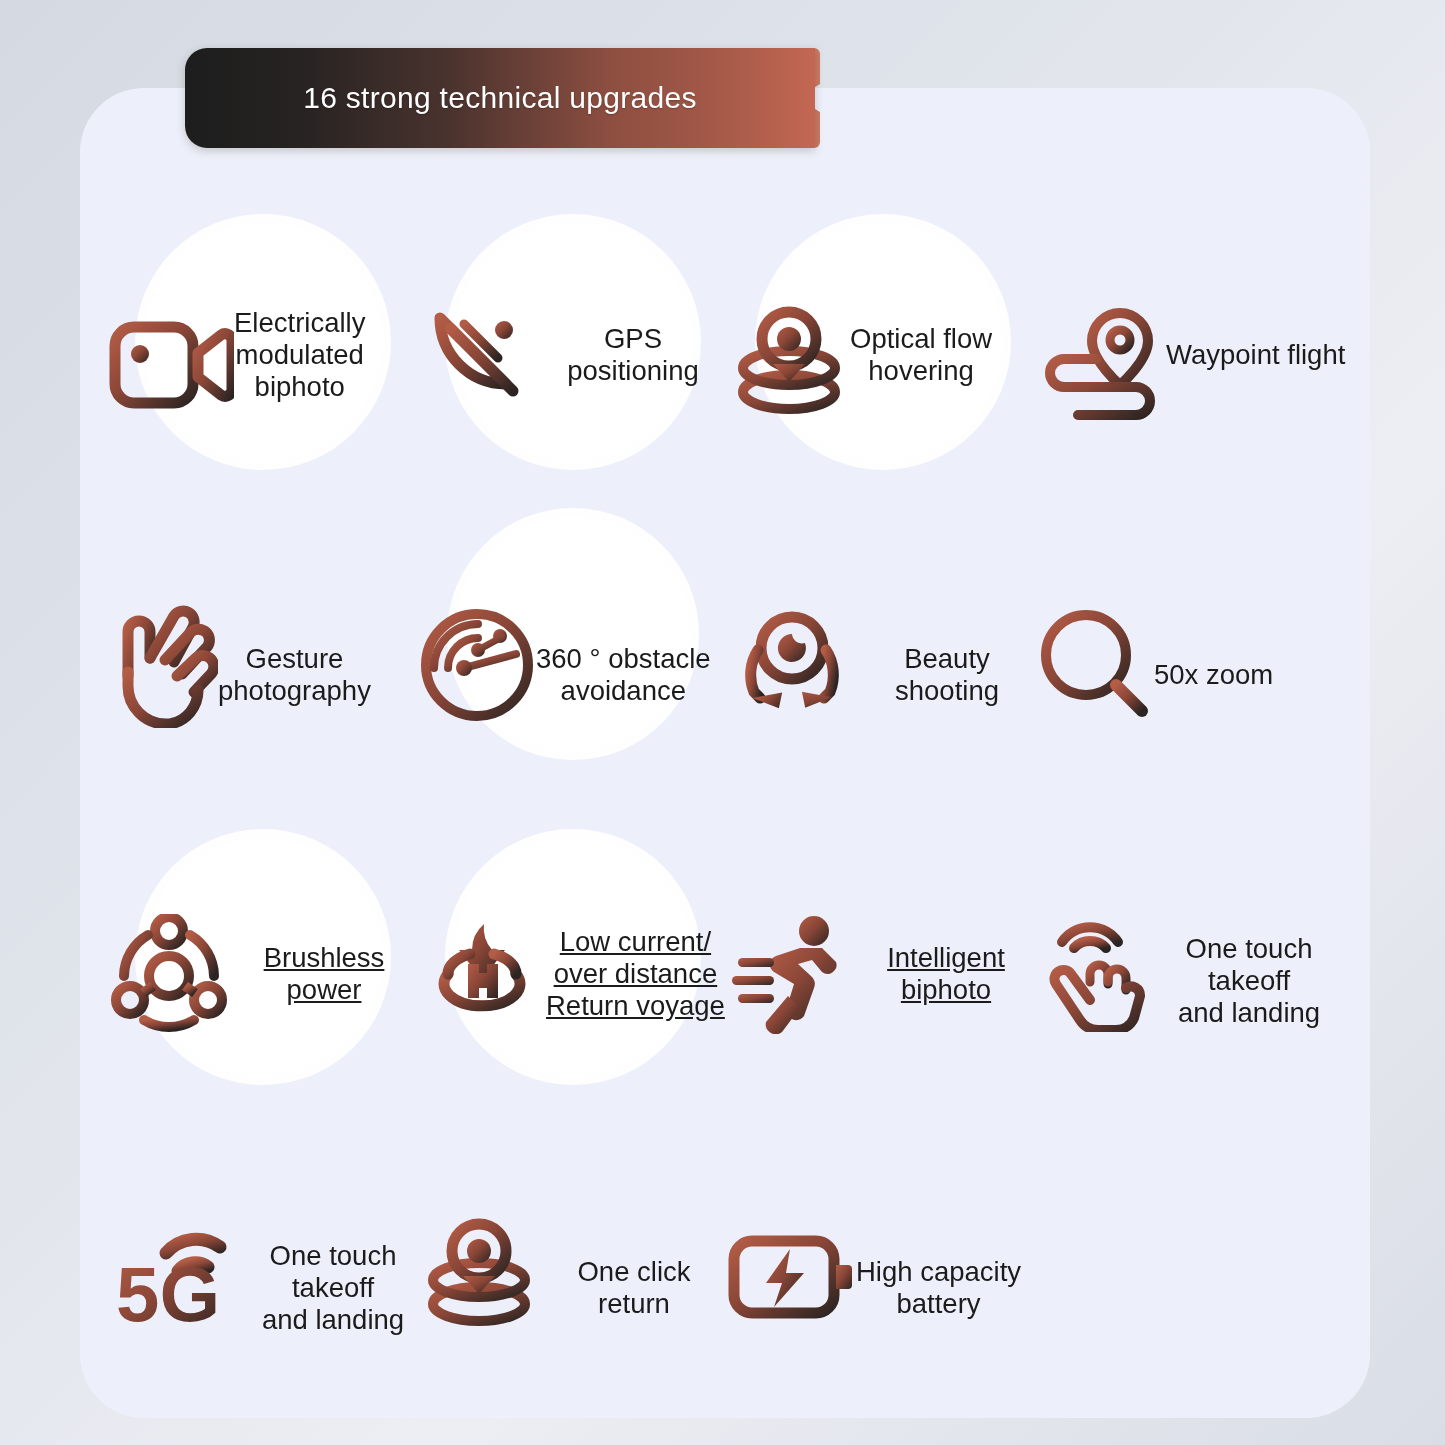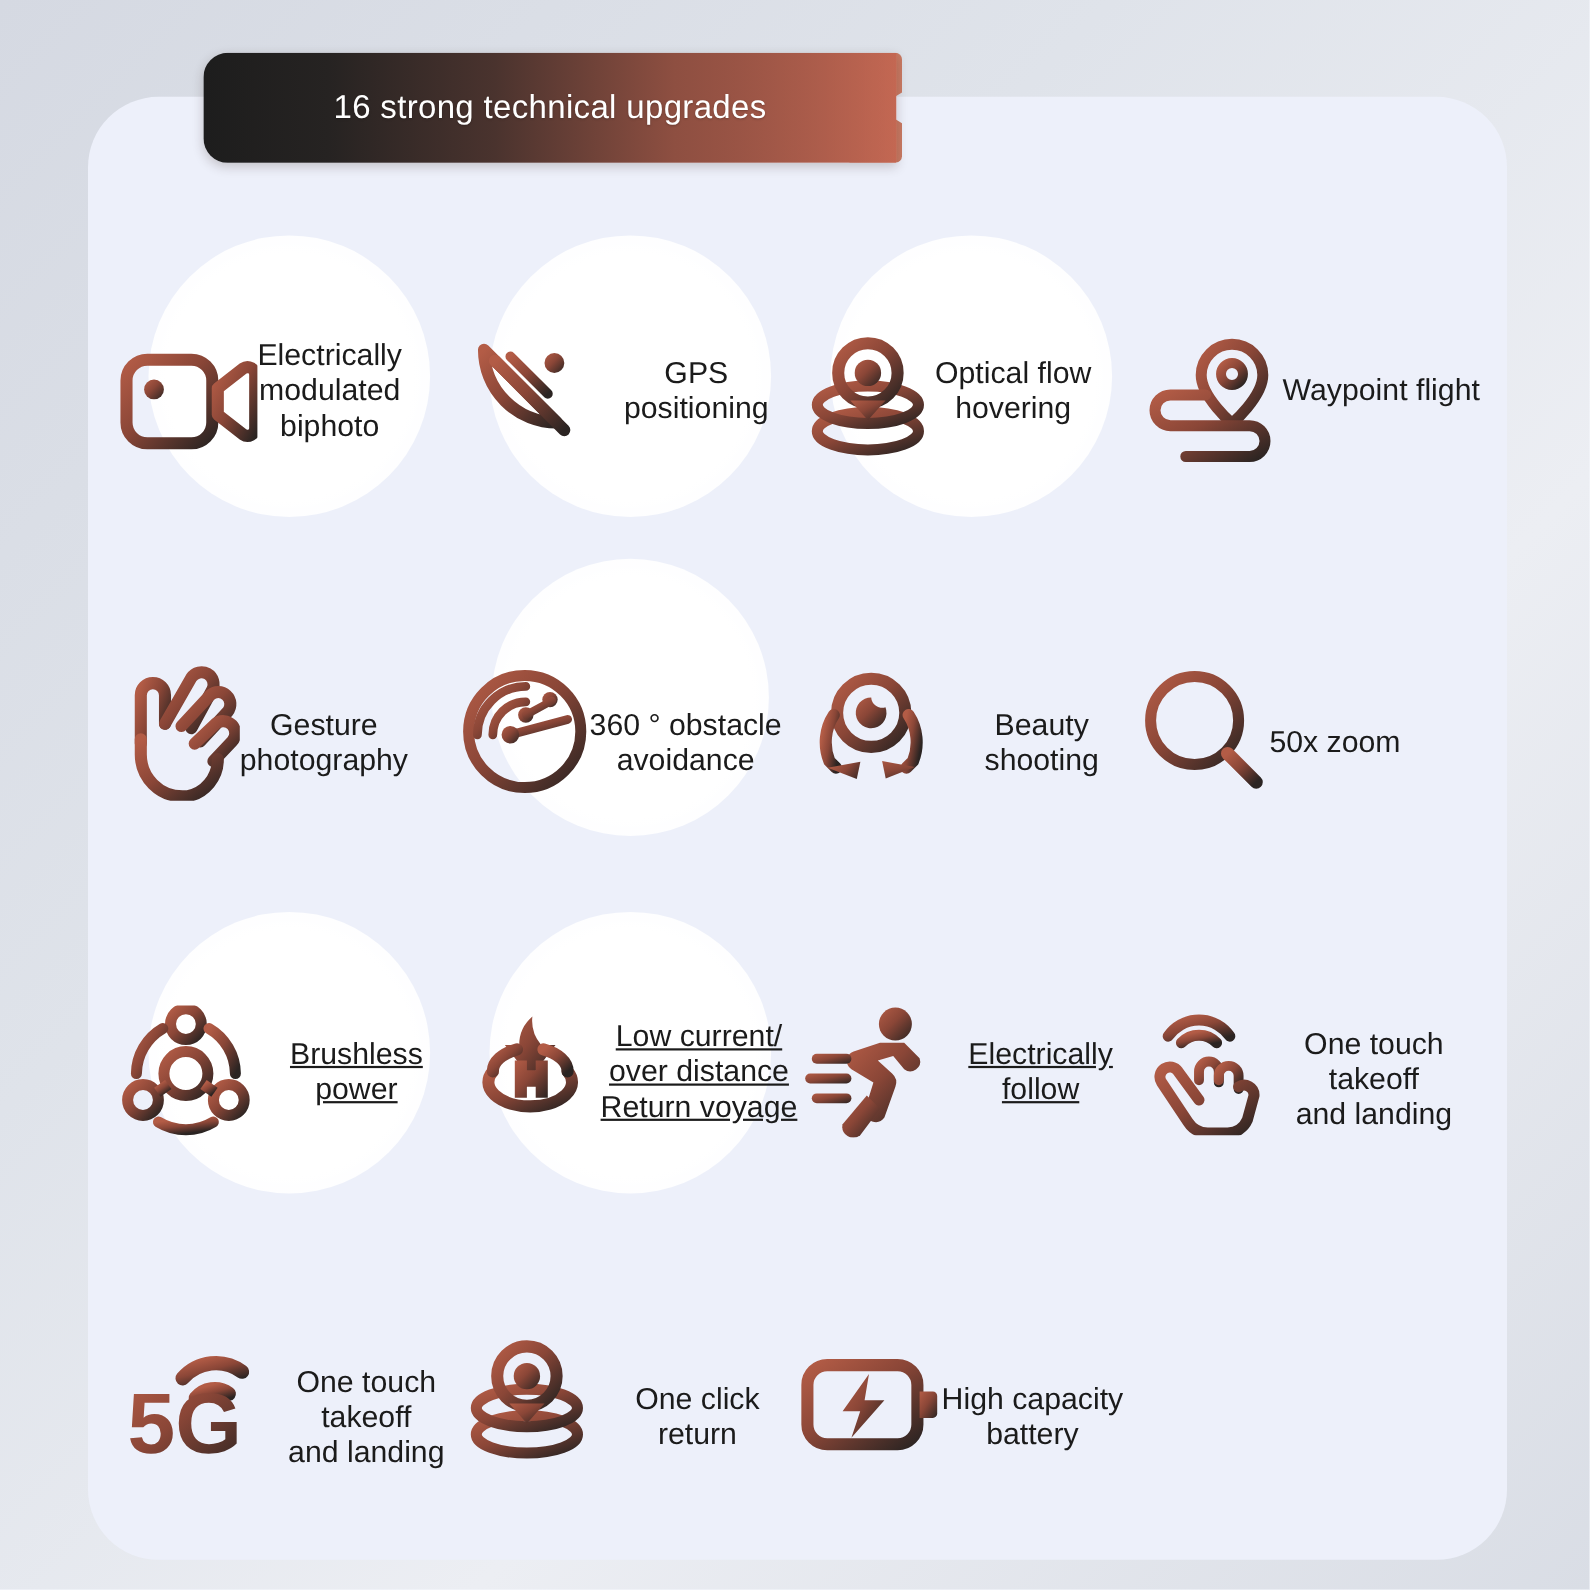--- a/index.html
+++ b/index.html
@@ -253,21 +253,21 @@
       <div class="icon-wrap">
         <svg width="126" height="120" viewBox="0 0 126 120">
           <circle cx="86" cy="17" r="15" fill="url(#ig)"></circle>
           <path d="M72 34 L48 42 a9 9 0 0 0 -2 16 L66 70 L58 96 a10 10 0 0 0 18 6 L86 74 a11 11 0 0 0 -3 -12 L70 50 L84 46 L94 58 a9 9 0 0 0 14 -10 L94 34 Z" fill="url(#ig)"></path>
           <path d="M60 82 L38 108 a10 10 0 0 0 16 10 L72 94 Z" fill="url(#ig)"></path>
           <rect x="10" y="44" width="36" height="9" rx="4.5" fill="url(#ig)"></rect>
           <rect x="4" y="62" width="42" height="9" rx="4.5" fill="url(#ig)"></rect>
           <rect x="10" y="80" width="36" height="9" rx="4.5" fill="url(#ig)"></rect>
         </svg>
       </div>
-      <div class="label">Electrically follow</div>
+      <div class="label">Intelligent biphoto</div>
     </div>
 
     <div class="cell r4">
       <div class="icon-wrap">
         <svg width="112" height="124" viewBox="0 0 112 124">
           <path d="M24 34 a34 34 0 0 1 56 0" fill="none" stroke="url(#ig)" stroke-width="10" stroke-linecap="round"></path>
           <path d="M36 40 a22 22 0 0 1 32 0" fill="none" stroke="url(#ig)" stroke-width="10" stroke-linecap="round"></path>
           <path d="M52 46 v48" fill="none" stroke="url(#ig)" stroke-width="11" stroke-linecap="round"></path>
           <path d="M52 74 v-8 a9 9 0 0 1 18 0 v10" fill="none" stroke="url(#ig)" stroke-width="9" stroke-linecap="round"></path>
           <path d="M70 74 v-4 a9 9 0 0 1 18 0 v12" fill="none" stroke="url(#ig)" stroke-width="9" stroke-linecap="round"></path>

